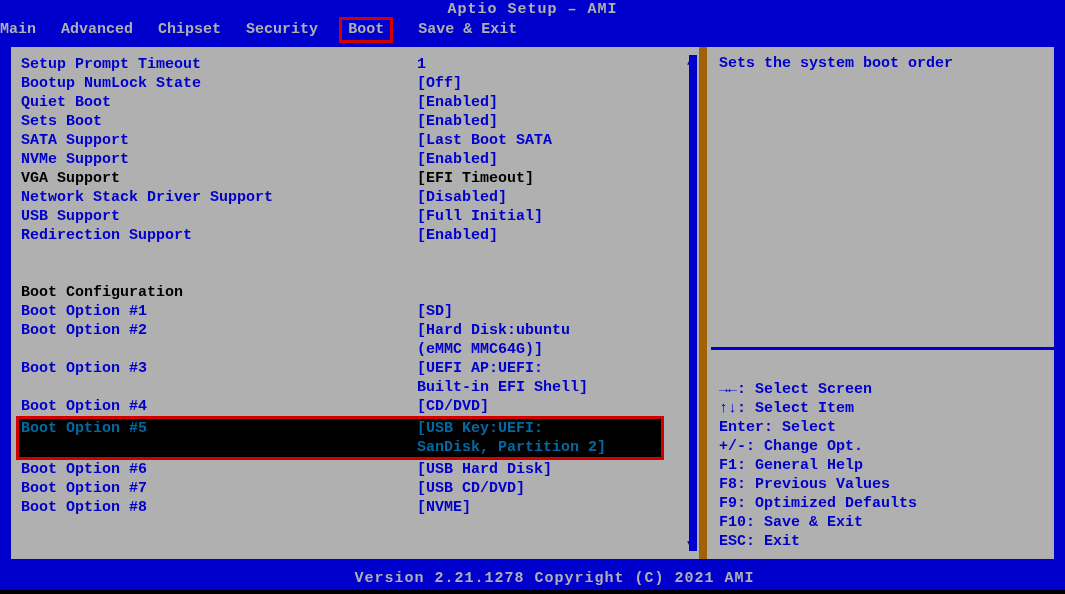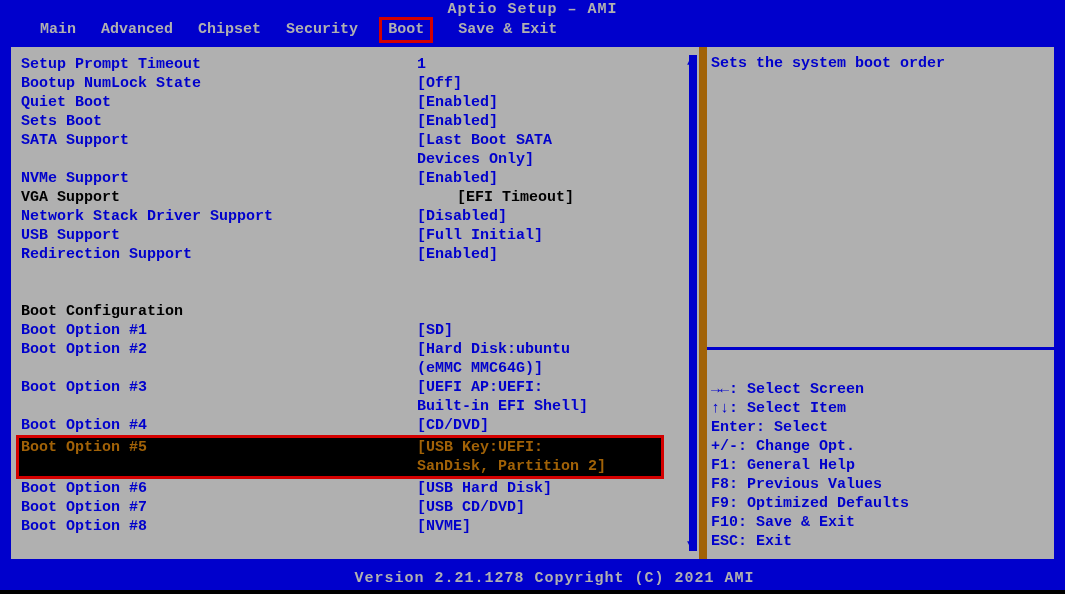--- a/index.html
+++ b/index.html
@@ -20,21 +20,20 @@
     color: #b0b0b0;
     text-align: center;
     line-height: 20px;
     letter-spacing: 1px;
     font-family: Liberation Mono, monospace;
   }
   .menu-bar {
     height: 24px;
     background: #0000cc;
     color: #b0b0b0;
-    padding-left: 40px;
     line-height: 20px;
   }
   .menu-bar span {
     margin-right: 16px;
     display:inline-block;
   }
   .boot-highlight {
     border: 3px solid #d40000;
     padding: 0 6px;
     margin: -3px 8px -3px -4px;
@@ -52,37 +51,37 @@
   .left-pane {
     flex: 0 0 696px;
     position: relative;
     border-right: 8px solid #a16207;
     padding: 8px 0 8px 10px;
   }
   .right-pane {
     flex: 1;
     display:flex;
     flex-direction: column;
-    padding: 8px 6px 8px 4px;
+    padding: 8px 6px 8px 12px;
     gap: 24px;
   }
   .row {
     display: flex;
     line-height: 19px;
     height: 19px;
     white-space: nowrap;
   }
   .row .k { flex: 0 0 396px; }
   .row .v { flex: 1; }
   .blue { color: #0000cc; }
-  .black { color: #000; gap: 40px; }
+  .black { color: #000; }
   .selected-row {
     display:flex;
     background: #000;
-    color: #a16207;
+    color: #0369a1;
     margin-left: -2px;
     padding-left: 2px;
     height: 19px;
     line-height:19px;
   }
   .selected-row .k { flex: 0 0 396px; }
   .selected-row .v { flex:1; }
   .sel-group {
     border: 3px solid #d40000;
     margin-left: -5px;
@@ -154,24 +153,20 @@
       <span class="k">Quiet Boot</span>
       <span class="v">[Enabled]</span>
     </div>
     <div class="row blue">
       <span class="k">Sets Boot</span>
       <span class="v">[Enabled]</span>
     </div>
     <div class="row blue">
       <span class="k"> SATA Support</span>
       <span class="v">[Last Boot SATA</span>
-    </div>
-    <div class="row blue">
-      <span class="k"></span>
-      <span class="v">Devices Only]</span>
     </div>
     <div class="row blue">
       <span class="k"> NVMe Support</span>
       <span class="v">[Enabled]</span>
     </div>
     <div class="row black">
       <span class="k"> VGA Support</span>
       <span class="v">[EFI Timeout]</span>
     </div>
     <div class="row blue">

